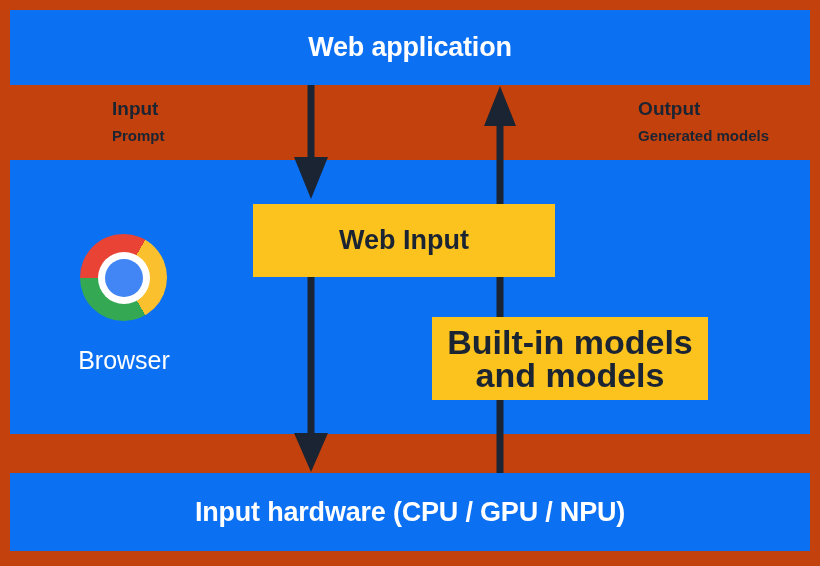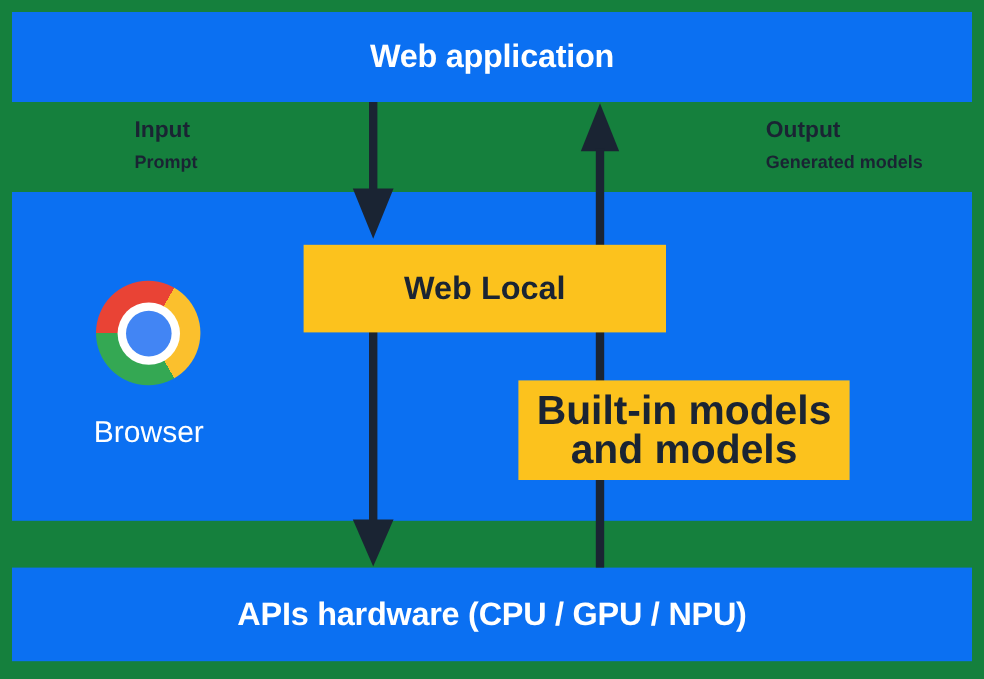--- a/index.html
+++ b/index.html
@@ -1,19 +1,19 @@
 <!DOCTYPE html>
 <html style="--blue: #0b70f2; --yellow: #fcc21d; --dark: #1a2433; --white: #ffffff; --chrome-red: #e94335; --chrome-yellow: #fbc02d; --chrome-green: #34a853; --chrome-blue: #4285f4;"><head>
 <meta charset="utf-8">
 <style>
   html,body{margin:0;padding:0;background:#ffffff;}
   .canvas{
     position:relative;
     width:820px;height:566px;
-    background:#15803d;
+    background:#c2410c;
     font-family:"Liberation Sans", sans-serif;
     overflow:hidden;
   }
   .bar{
     position:absolute;left:10px;width:800px;
     background:var(--blue);
     display:flex;align-items:center;justify-content:center;
   }
   .bar-label{
     color:var(--white);
@@ -93,24 +93,24 @@
     </g>
   </svg>
 
   <div class="chrome-logo">
     <span class="chrome-ring"></span>
     <span class="chrome-center"></span>
   </div>
   <div class="browser-label">Browser</div>
 
   <div class="ybox ybox-webapis">
-    <span>Web Local</span>
+    <span>Web Input</span>
   </div>
   <div class="ybox ybox-builtin">
     <span>Built-in models</span>
     <span>and models</span>
   </div>
 
   <div class="bar bottom-bar">
-    <span class="bar-label">APIs hardware (CPU / GPU / NPU)</span>
+    <span class="bar-label">Input hardware (CPU / GPU / NPU)</span>
   </div>
 
 </div>
 
 </body></html>

